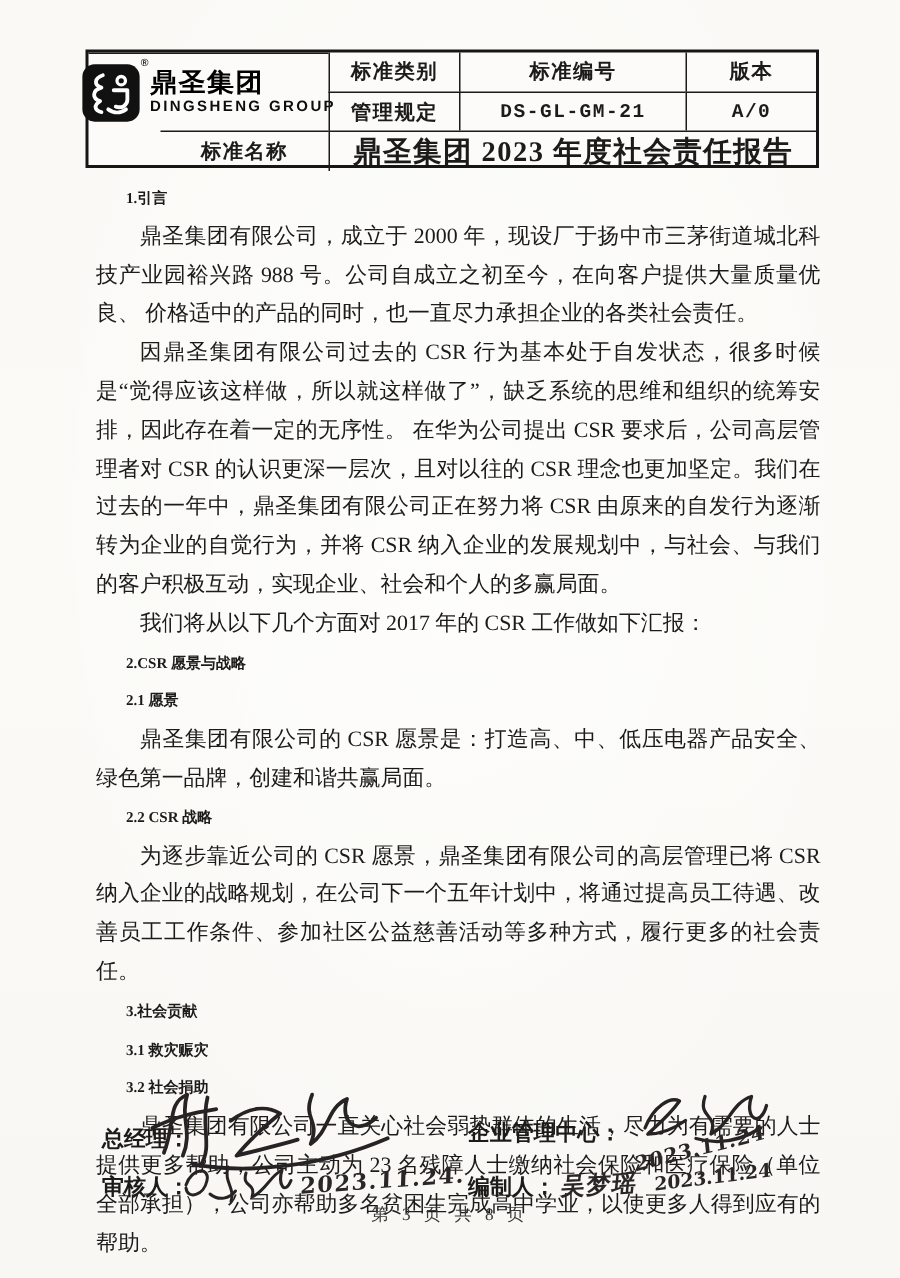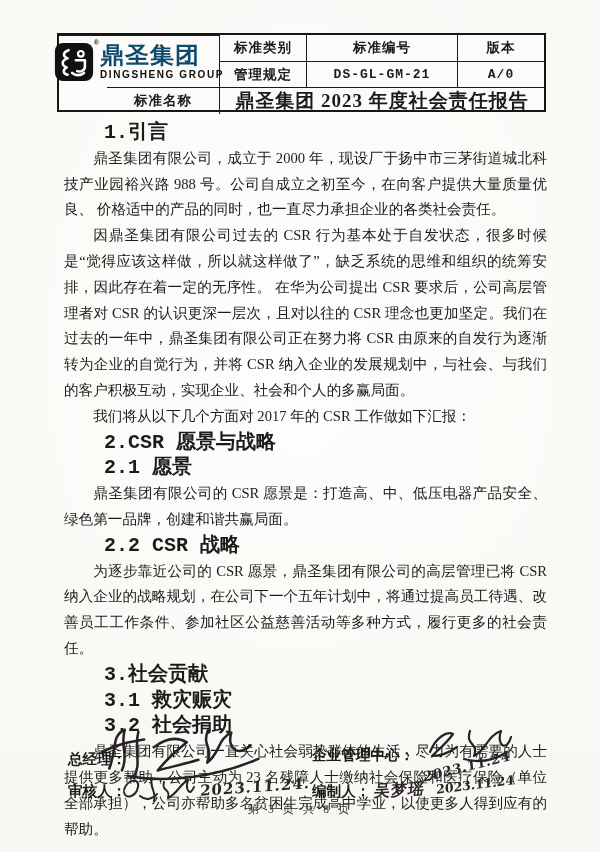--- a/index.html
+++ b/index.html
@@ -46,36 +46,36 @@
   }
   .std-name-label { grid-column:1; grid-row:3;margin-left:48px; }
   .std-name-value { grid-column:2 / span 3; grid-row:3; font-weight:700; font-size:19px; letter-spacing:.5px; }
   .code { font-family:"Liberation Mono","DejaVu Sans Mono",monospace; font-weight:500; letter-spacing:0; font-size:13px; }
 
   .logo-mark { width:40px; height:40px; flex:0 0 auto; position:relative; }
   .logo-reg { position:absolute; top:-3px; right:-6px; font-size:7px; font-weight:700; font-family:"Liberation Sans",sans-serif; }
   .logo-text { display:flex; flex-direction:column; align-items:flex-start; line-height:1; }
   .logo-cn {
     font-family:"Liberation Sans","DejaVu Sans",sans-serif;
-    font-weight:900; font-size:24px; letter-spacing:1px; color:#0c4a6e;
+    font-weight:900; font-size:18px; letter-spacing:1px; color:#000000;
     transform:scaleY(.96);
   }
   .logo-en {
     font-family:"Liberation Sans","DejaVu Sans",sans-serif;
     font-weight:700; font-size:10px; letter-spacing:1.6px; color:#0d0d0d; margin-top:3px;
   }
 
   
   .doc-body {
     position:absolute; left:64px; top:120px; width:483px;
     font-size:14.6px; line-height:25.8px;
     text-align:justify;
   }
   .para { text-indent:2em; }
-  .head { text-indent:2em; font-weight:700; font-family:Liberation Mono, monospace; font-size:20px; }
+  .head { text-indent:2em; font-weight:700; font-family:Liberation Serif, serif; font-size:10px; }
 
   
   .sig-area { position:absolute; left:4px; top:722px; width:600px; height:90px; }
   .sig-label { position:absolute; font-size:14.6px; font-weight:600; white-space:nowrap; }
   .ink { stroke:#272325; fill:none; stroke-linecap:round; stroke-linejoin:round; }
   .hand {
     position:absolute; color:#2a2628; white-space:nowrap;
     font-family:"DejaVu Serif","Liberation Serif",serif;
     font-weight:700;
   }

